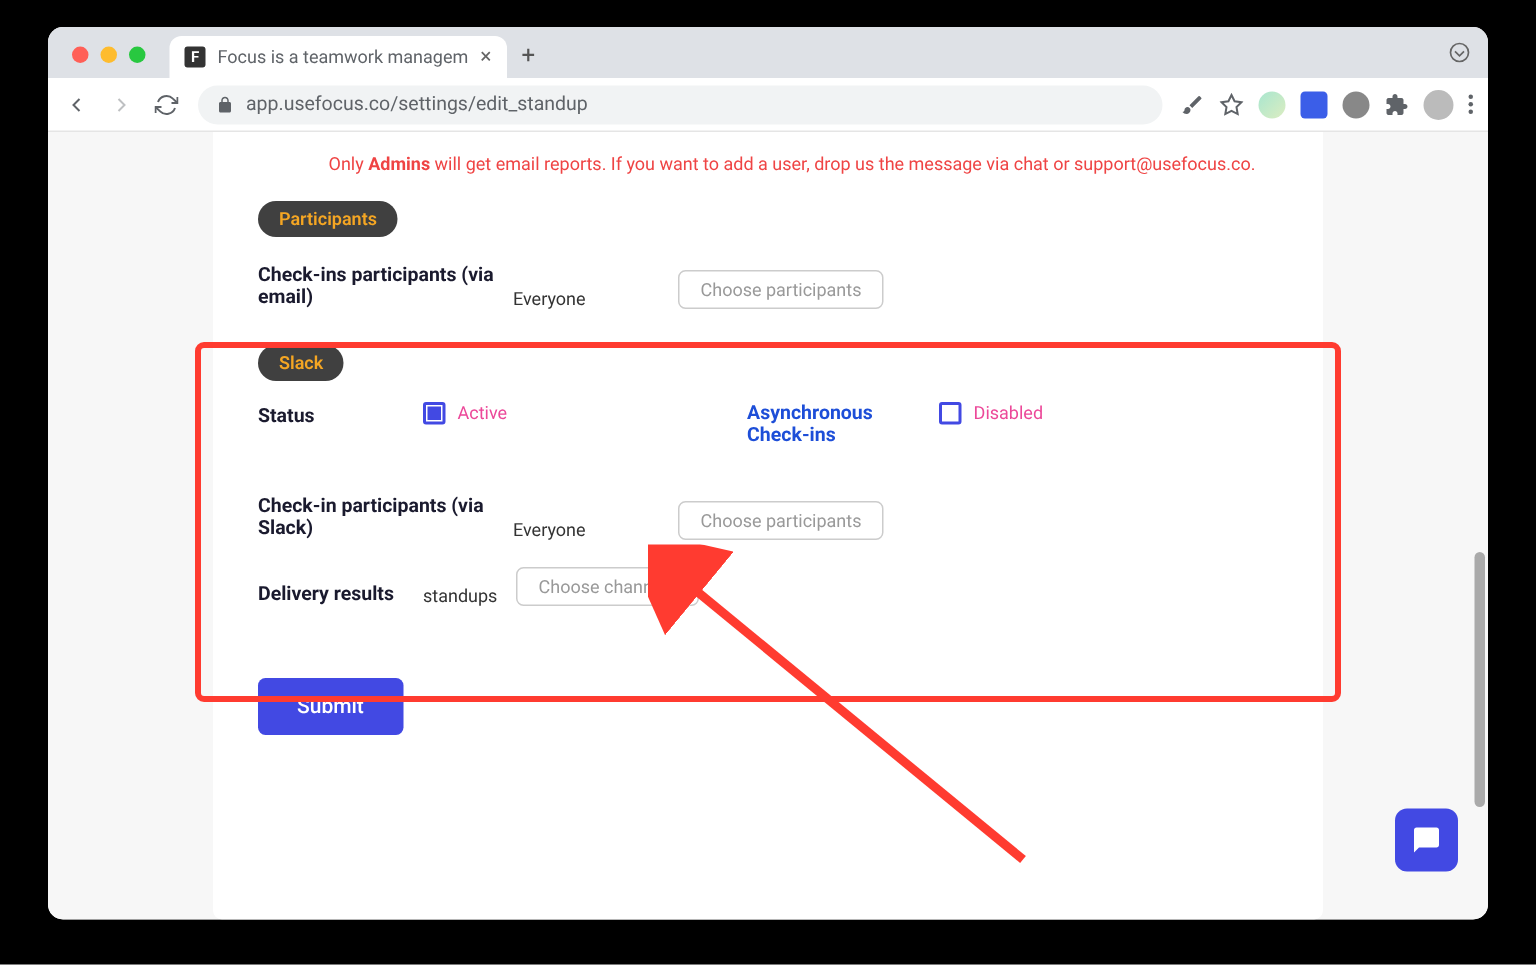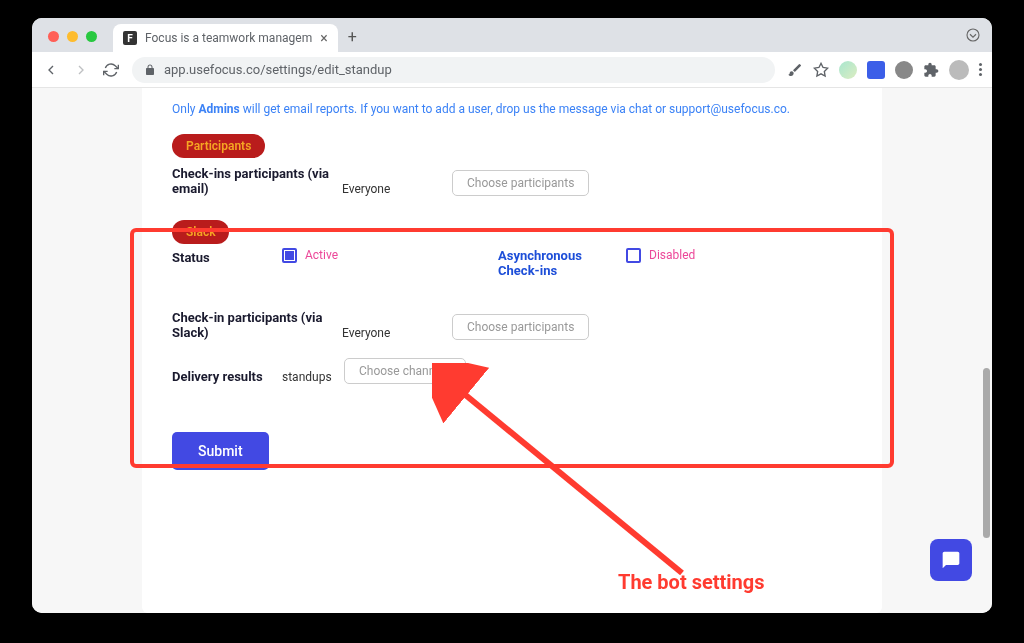--- a/index.html
+++ b/index.html
@@ -23,23 +23,23 @@
 .urlbox { flex: 1; height: 26px; background: #f1f3f4; border-radius: 14px; display: flex; align-items: center; padding: 0 12px; gap: 8px; font-size: 13px; color: #5f6368; }
 .lock-icon { width: 12px; height: 12px; }
 .ext-icons { display: flex; gap: 10px; align-items: center; }
 .ext-icon { width: 18px; height: 18px; border-radius: 3px; }
 .avatar { width: 20px; height: 20px; border-radius: 50%; background: #bbb; }
 .menu-dots { display: flex; flex-direction: column; gap: 2px; }
 .menu-dots span { width: 3px; height: 3px; background: #5f6368; border-radius: 50%; }
 
 .content { position: relative; height: calc(100% - 70px); background: #f7f7f7; display: flex; justify-content: center; }
 .card { background: #fff; width: 740px; padding: 14px 30px 30px; border-radius: 0 0 6px 6px; position: relative; }
-.notice { font-size: 12px; color: #3b82f6; margin-bottom: 18px; }
-
-.pill { display: inline-block; background: #b91c1c; color: #f5a623; font-size: 12px; font-weight: 600; padding: 5px 14px; border-radius: 14px; margin-bottom: 4px; }
+.notice { font-size: 12px; color: #ef4444; margin-bottom: 18px; margin-left: 47px; }
+
+.pill { display: inline-block; background: #404040; color: #f5a623; font-size: 12px; font-weight: 600; padding: 5px 14px; border-radius: 14px; margin-bottom: 14px; }
 
 .row { display: flex; align-items: flex-end; margin-bottom: 16px; min-height: 28px; }
 .row-label { width: 170px; font-size: 13px; font-weight: 700; color: #1a1a2e; padding-top: 4px; }
 .row-val { width: 110px; font-size: 12px; color: #333; padding-top: 4px; }
 .btn-outline { background: #fff; border: 1px solid #ccc; border-radius: 5px; padding: 5px 14px; font-size: 12px; color: #999; cursor: pointer; }
 
 .slacksec { margin-top: 24px; }
 .slack-row1 { display: flex; gap: 60px; }
 .slack-col { display: flex; align-items: flex-start; }
 .slack-label { width: 110px; font-size: 13px; font-weight: 700; color: #1a1a2e; padding-top: 2px; }
@@ -179,21 +179,20 @@
     <div class="highlight" style="left:98px; top:140px; width:764px; height:240px;"></div>
 
     <svg class="arrow" style="left:400px; top:275px; width:280px; height:220px;" viewBox="0 0 280 220">
       <defs>
           <marker id="ah" markerWidth="12" markerHeight="12" refX="2" refY="6" orient="auto">
             <path d="M0,0 L12,6 L0,12 Z" fill="#ff3b30"></path>
           </marker>
         </defs>
       <line x1="250" y1="210" x2="25" y2="25" stroke="#ff3b30" stroke-width="6" marker-end="url(#ah)"></line>
     </svg>
-    <div class="anno-text" style="left:586px; top:482px;">The bot settings</div>
 
     <div class="fab">
       <svg viewBox="0 0 24 24">
           <path d="M20 2H4c-1.1 0-2 .9-2 2v18l4-4h14c1.1 0 2-.9 2-2V4c0-1.1-.9-2-2-2z"></path>
         </svg>
     </div>
 
     <div class="scrollbar"></div>
   </div>
 </div>

